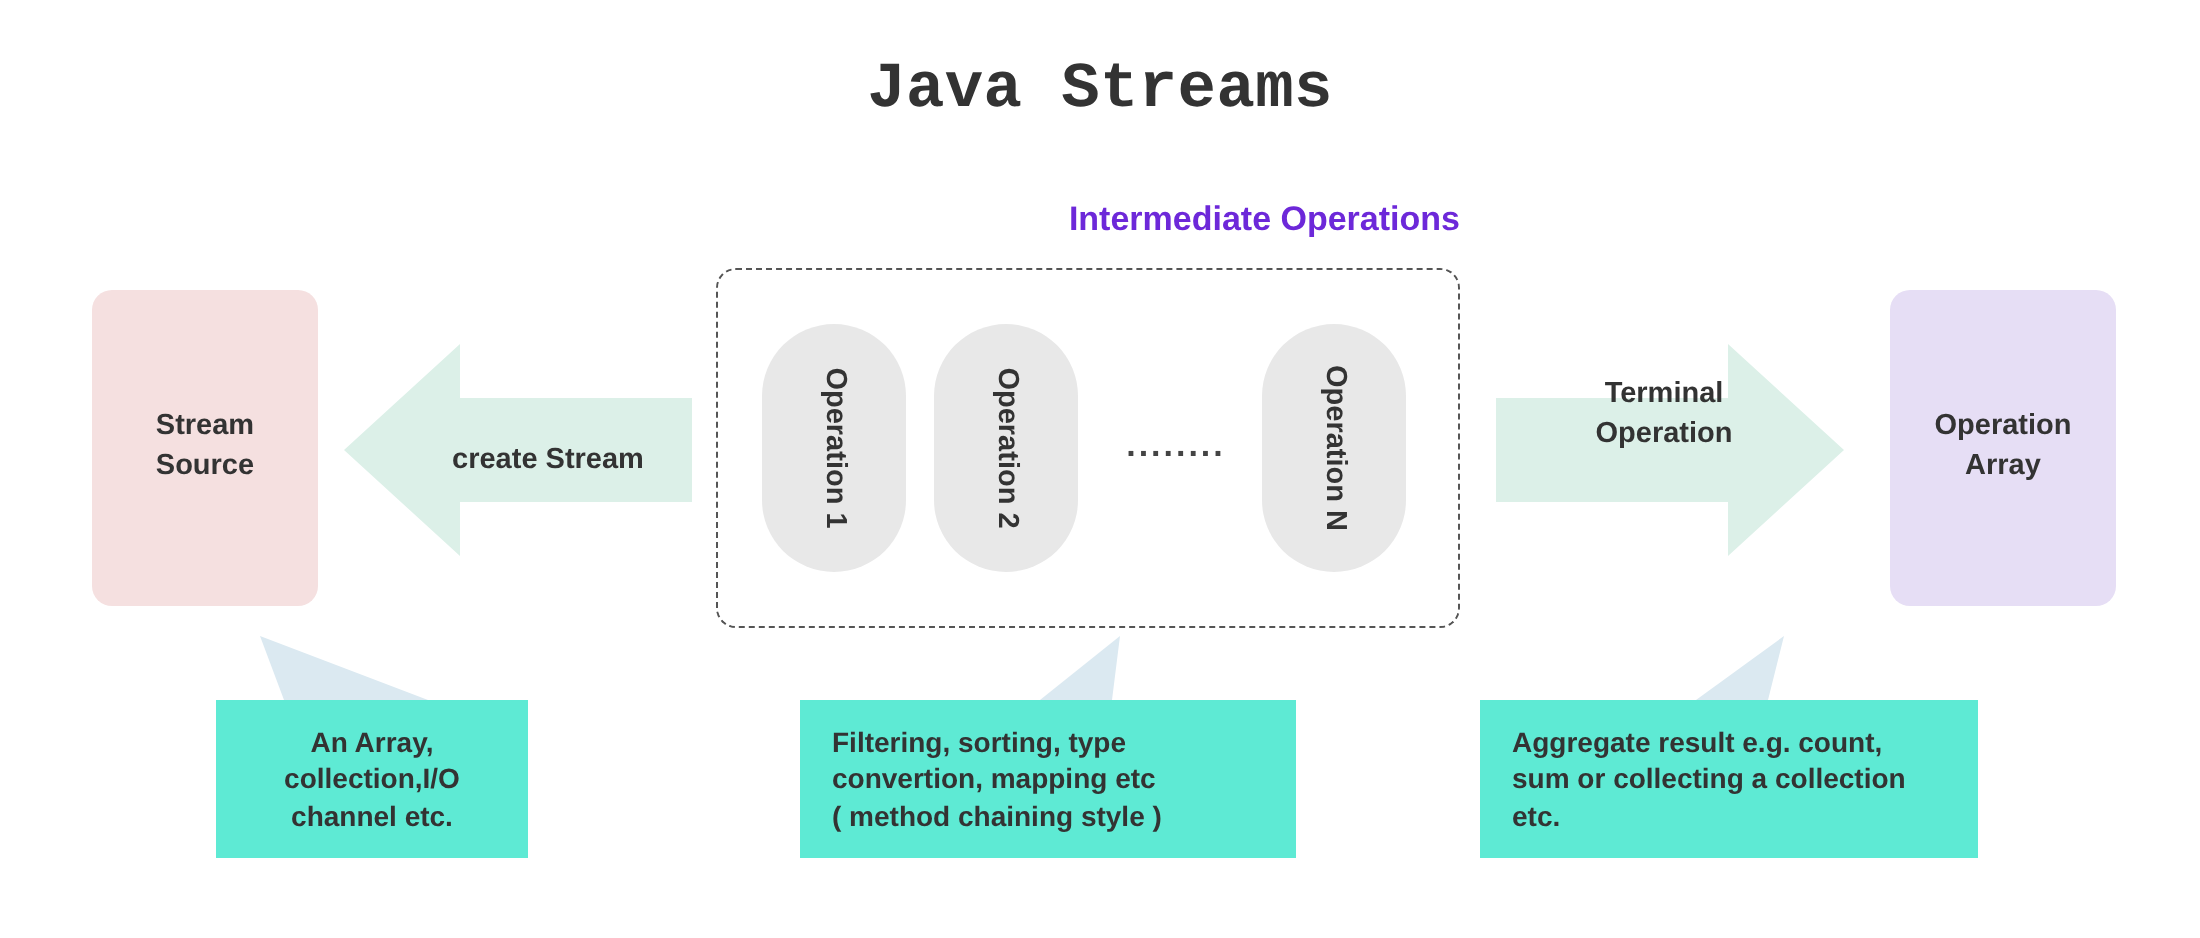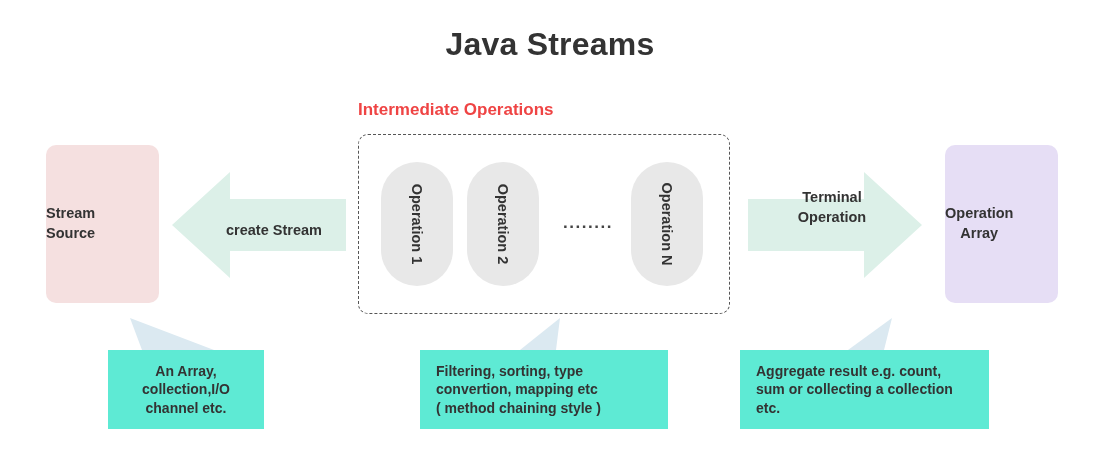--- a/index.html
+++ b/index.html
@@ -21,39 +21,41 @@
   .page-title {
     position: absolute;
     left: 0;
     top: 26px;
     width: 1100px;
     text-align: center;
     font-size: 32px;
     font-weight: bold;
     color: #333333;
     letter-spacing: 0.2px;
+    font-family: Liberation Mono, monospace;
   }
 
   .section-title {
     position: absolute;
     left: 358px;
     top: 100px;
     width: 372px;
-    text-align: left;
+    text-align: right;
     font-size: 17px;
     font-weight: bold;
-    color: #ef4444;
+    color: #6d28d9;
   }
 
   
   .endpoint-box {
     position: absolute;
     border-radius: 10px;
     display: flex;
     align-items: center;
+    justify-content: center;
     text-align: center;
     font-size: 14.5px;
     font-weight: bold;
     color: #333333;
     line-height: 1.35;
     box-sizing: border-box;
   }
   #stream-source {
     left: 46px;
     top: 145px;
@@ -155,21 +157,21 @@
     align-items: center;
   }
   .callout-tail {
     position: absolute;
   }
   .callout-tail svg { display: block; }
 
   #callout-source-body { left: 108px; top: 350px; width: 156px; height: 79px; text-align: center; justify-content: center; }
   #callout-source-tail { left: 124px; top: 318px; }
 
-  #callout-intermediate-body { left: 420px; top: 350px; width: 248px; height: 79px; text-align: left; }
+  #callout-intermediate-body { left: 400px; top: 350px; width: 248px; height: 79px; text-align: left; }
   #callout-intermediate-tail { left: 520px; top: 318px; }
 
   #callout-terminal-body { left: 740px; top: 350px; width: 249px; height: 79px; text-align: left; }
   #callout-terminal-tail { left: 848px; top: 318px; }
 </style>
 </head>
 <body>
 
 <div id="canvas">
 

